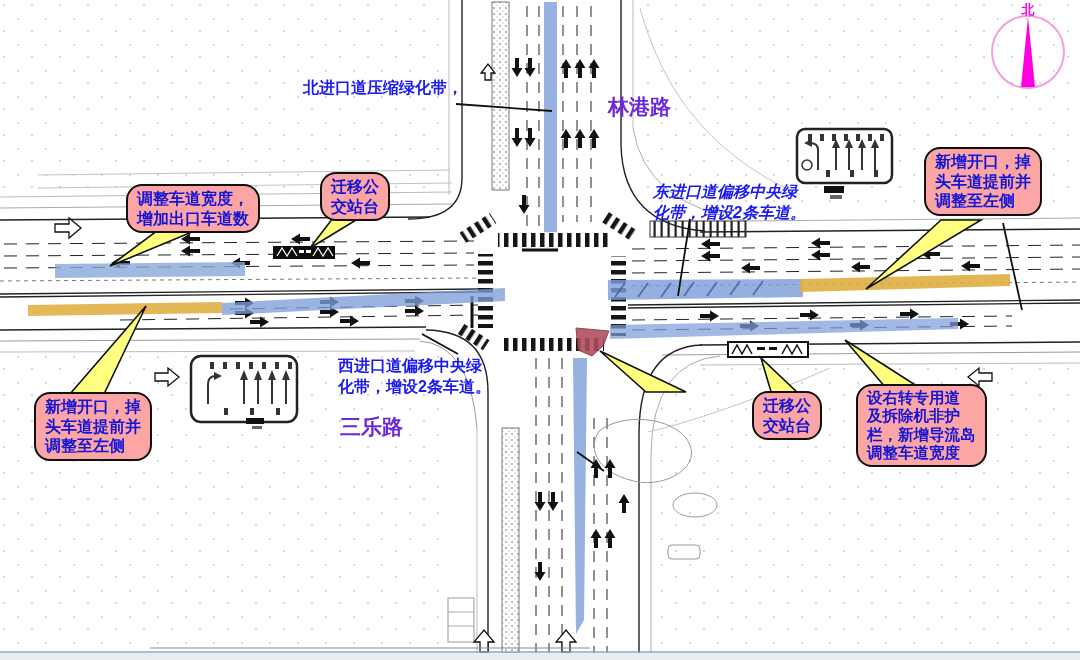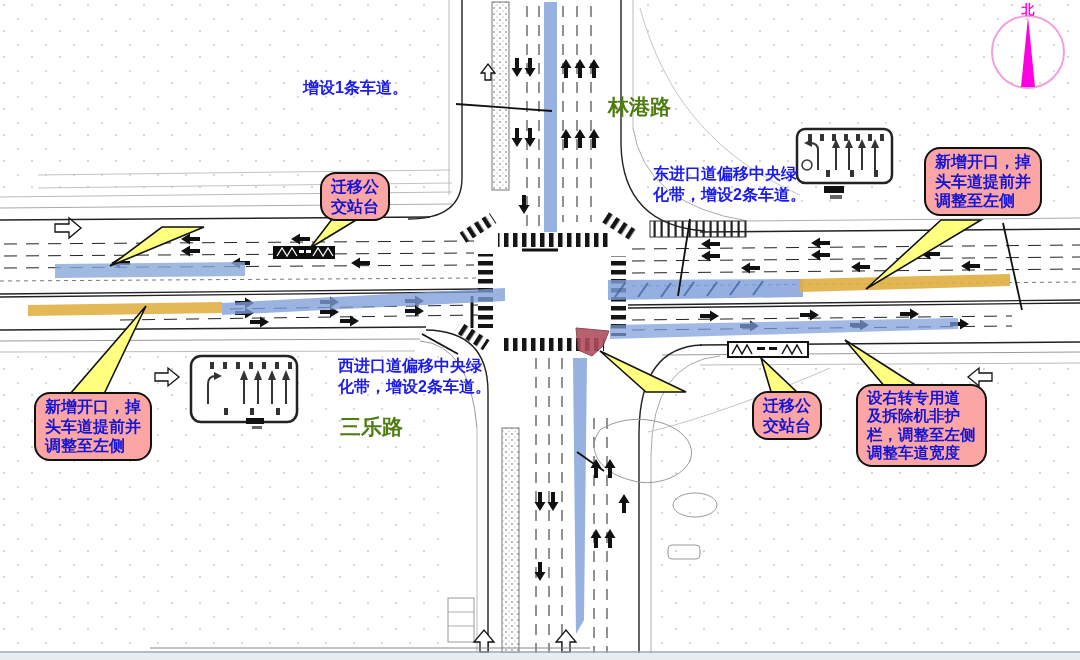--- a/index.html
+++ b/index.html
@@ -5,21 +5,21 @@
   html,body{margin:0;padding:0;background:#fff;}
   .stage{position:relative;width:1080px;height:660px;overflow:hidden;background:#fff;
          font-family:"Liberation Sans","DejaVu Sans",sans-serif;}
   .stage svg{position:absolute;left:0;top:0;}
   .note{position:absolute;color:#1b1bef;font-weight:bold;font-size:16px;line-height:1.3;white-space:nowrap;}
   .note span{display:block;}
   .co{position:absolute;background:#fca5a5;border:2px solid #111;border-radius:16px;color:#1414d6;
       font-weight:bold;font-size:16px;line-height:1.22;padding:3px 9px;white-space:nowrap;}
   .co span{display:block;}
   .co.small{font-size:15.5px;line-height:1.18;}
-  .roadlabel{position:absolute;color:#4d7c0f;font-weight:bold;font-size:21px;white-space:nowrap;}
+  .roadlabel{position:absolute;color:#6d28d9;font-weight:bold;font-size:21px;white-space:nowrap;}
 </style>
 </head>
 <body>
 
 <div class="stage">
 
 <svg width="1080" height="660" viewBox="0 0 1080 660">
   <defs>
     <pattern id="spk" width="28" height="26" patternUnits="userSpaceOnUse">
       <circle cx="4" cy="5" r="0.9" fill="#9a9a9a"></circle>
@@ -320,33 +320,37 @@
   <g>
     <line x1="0" y1="652" x2="1080" y2="652" stroke="#99a6b2" stroke-width="1.5"></line>
     <rect x="0" y="653" width="1080" height="7" fill="#e8edf2"></rect>
   </g>
 </svg>
 
 <div class="roadlabel" style="left:608px;top:93px;">林港路</div>
 <div class="roadlabel" style="left:340px;top:413px;">三乐路</div>
 
 <div class="note" style="left:303px;top:78px;">
-  <span>增设1条车道。</span>
-</div>
-<div class="note" style="left:653px;top:164px;">
+  <span>北进口道压缩绿化带，</span>
+</div>
+<div class="note" style="left:653px;top:182px;font-style:italic;">
   <span>东进口道偏移中央绿</span>
   <span>化带，增设2条车道。</span>
 </div>
 <div class="note" style="left:338px;top:356px;">
   <span>西进口道偏移中央绿</span>
   <span>化带，增设2条车道。</span>
 </div>
 <div class="note" style="left:602px;top:463px;">
 </div>
 
+<div class="co" style="left:126px;top:184px;">
+  <span>调整车道宽度，</span>
+  <span>增加出口车道数</span>
+</div>
 <div class="co" style="left:320px;top:172px;">
   <span>迁移公</span>
   <span>交站台</span>
 </div>
 <div class="co" style="left:924px;top:147px;">
   <span>新增开口，掉</span>
   <span>头车道提前并</span>
   <span>调整至左侧</span>
 </div>
 <div class="co" style="left:34px;top:392px;">
@@ -354,17 +358,17 @@
   <span>头车道提前并</span>
   <span>调整至左侧</span>
 </div>
 <div class="co" style="left:752px;top:391px;">
   <span>迁移公</span>
   <span>交站台</span>
 </div>
 <div class="co small" style="left:856px;top:384px;">
   <span>设右转专用道</span>
   <span>及拆除机非护</span>
-  <span>栏，调整至左侧</span>
+  <span>栏，新增导流岛</span>
   <span>调整车道宽度</span>
 </div>
 
 </div>
 
 </body></html>

